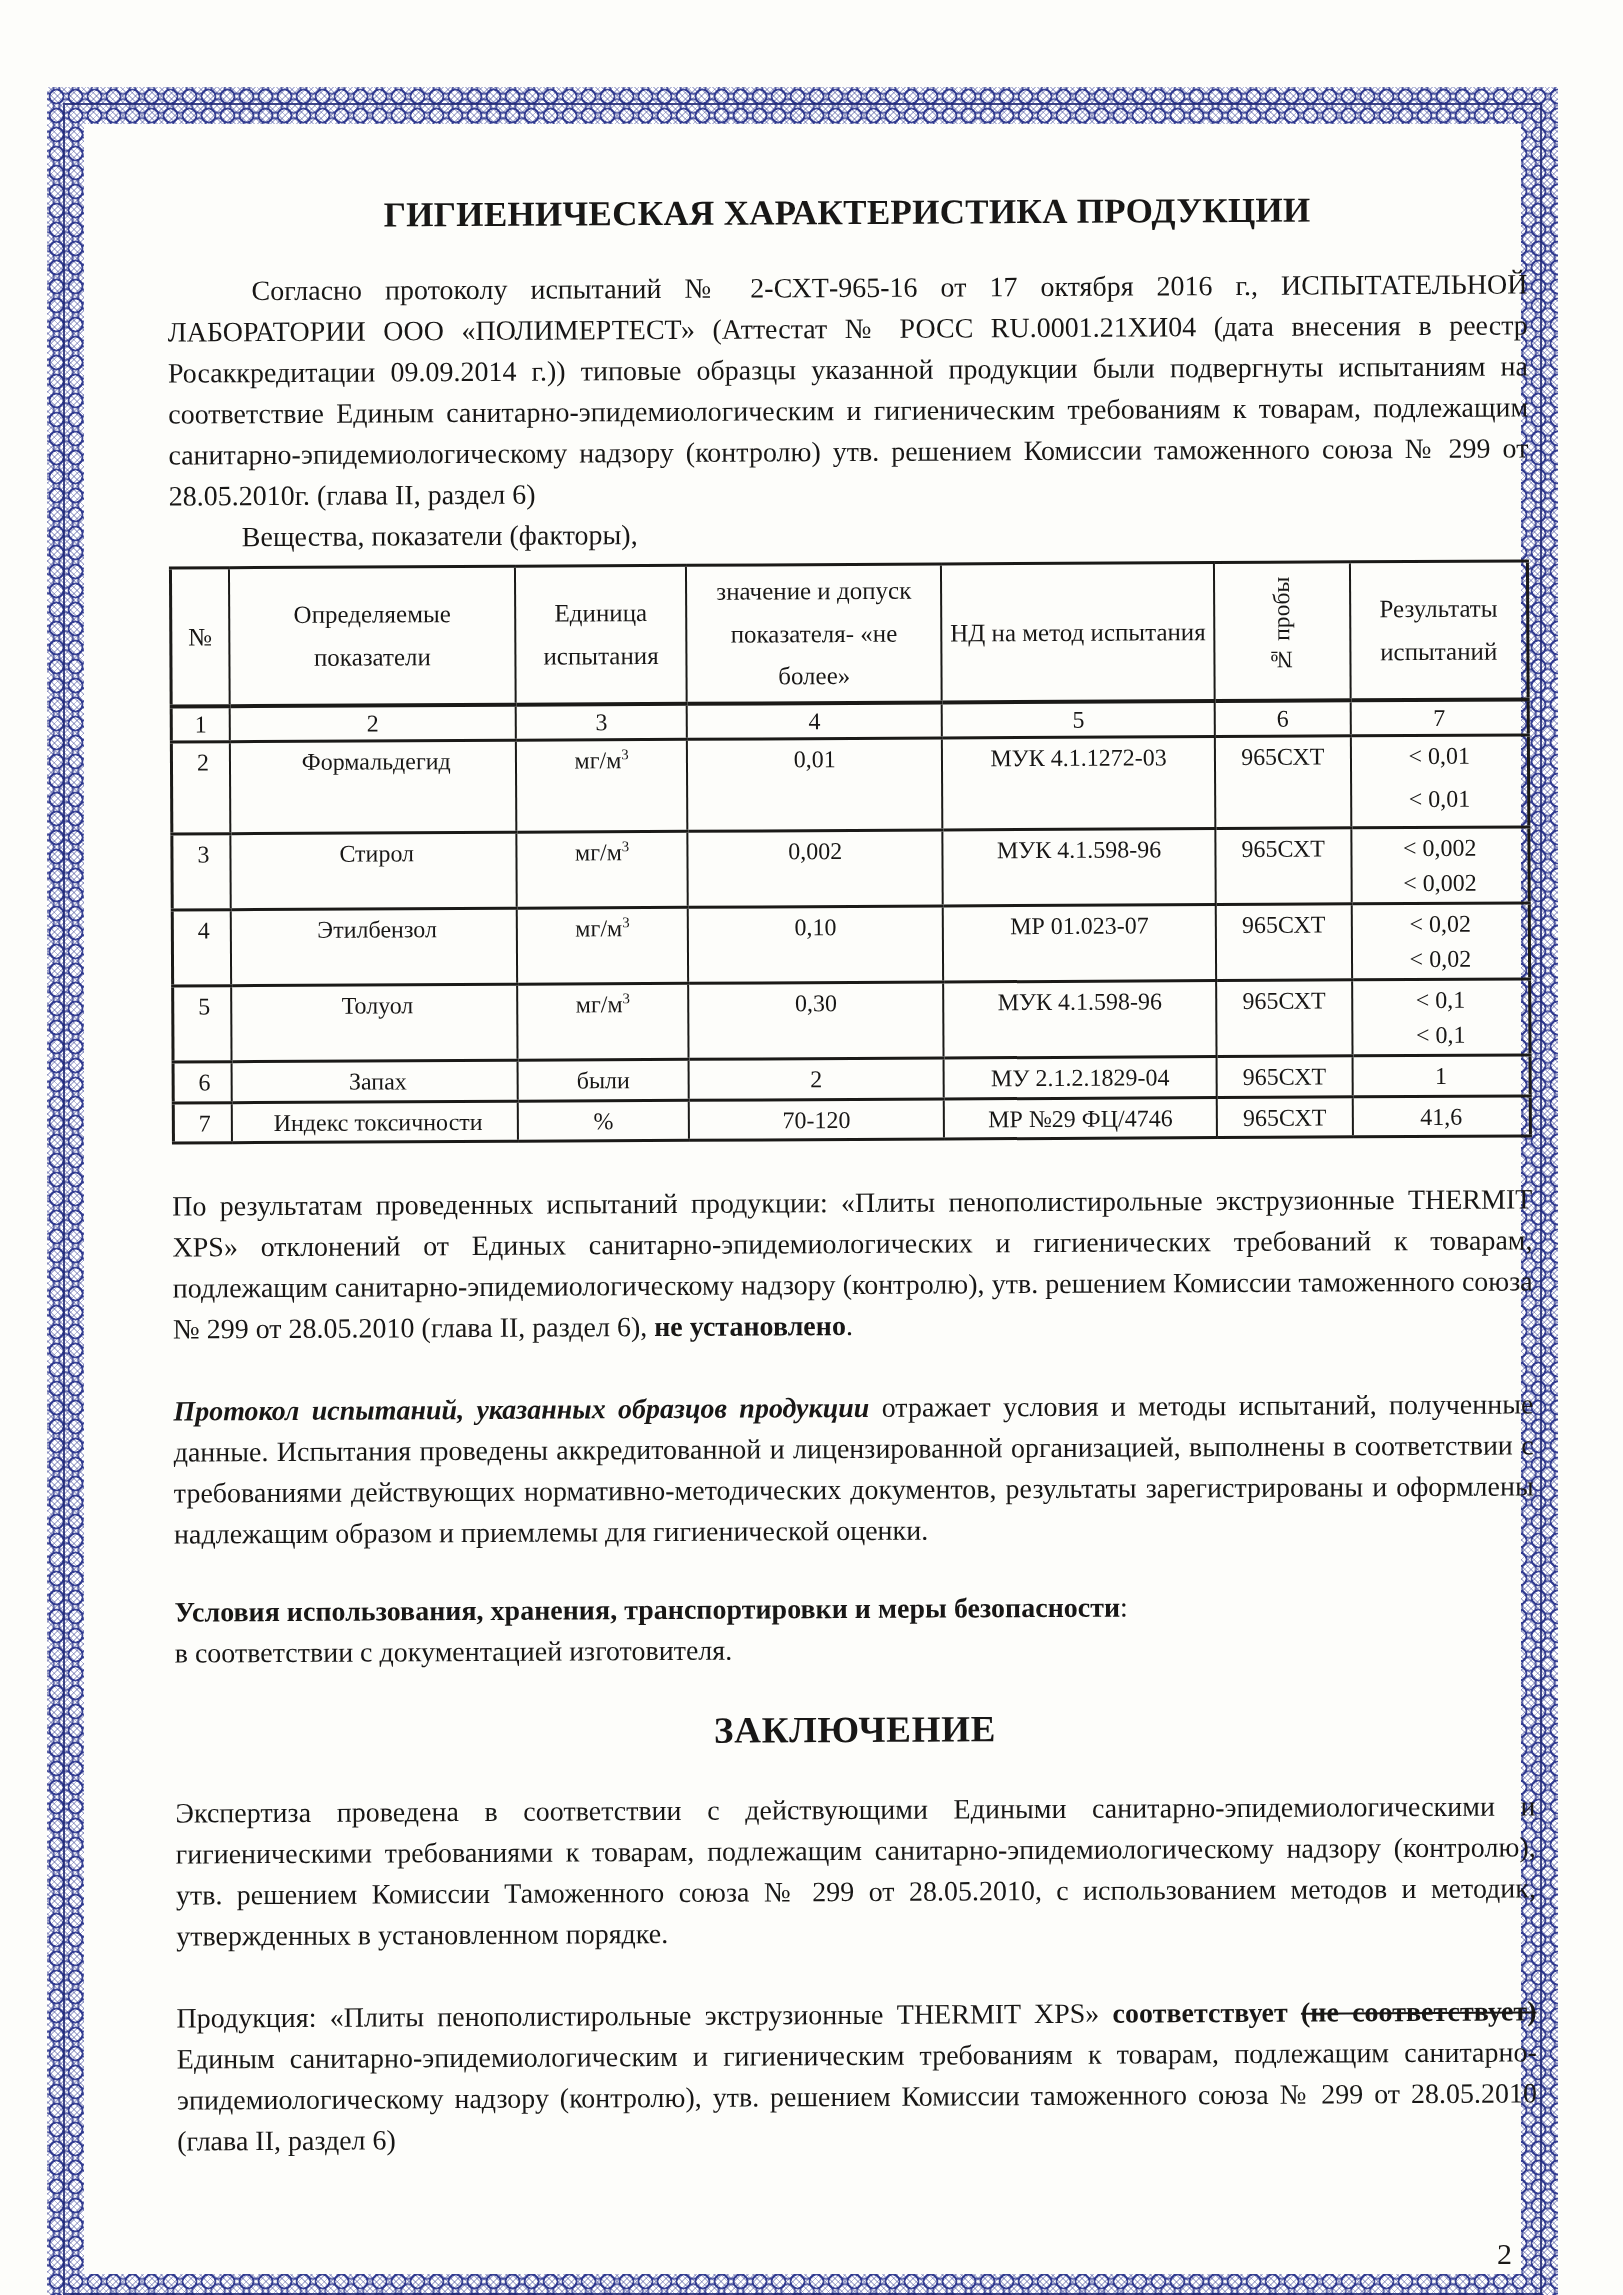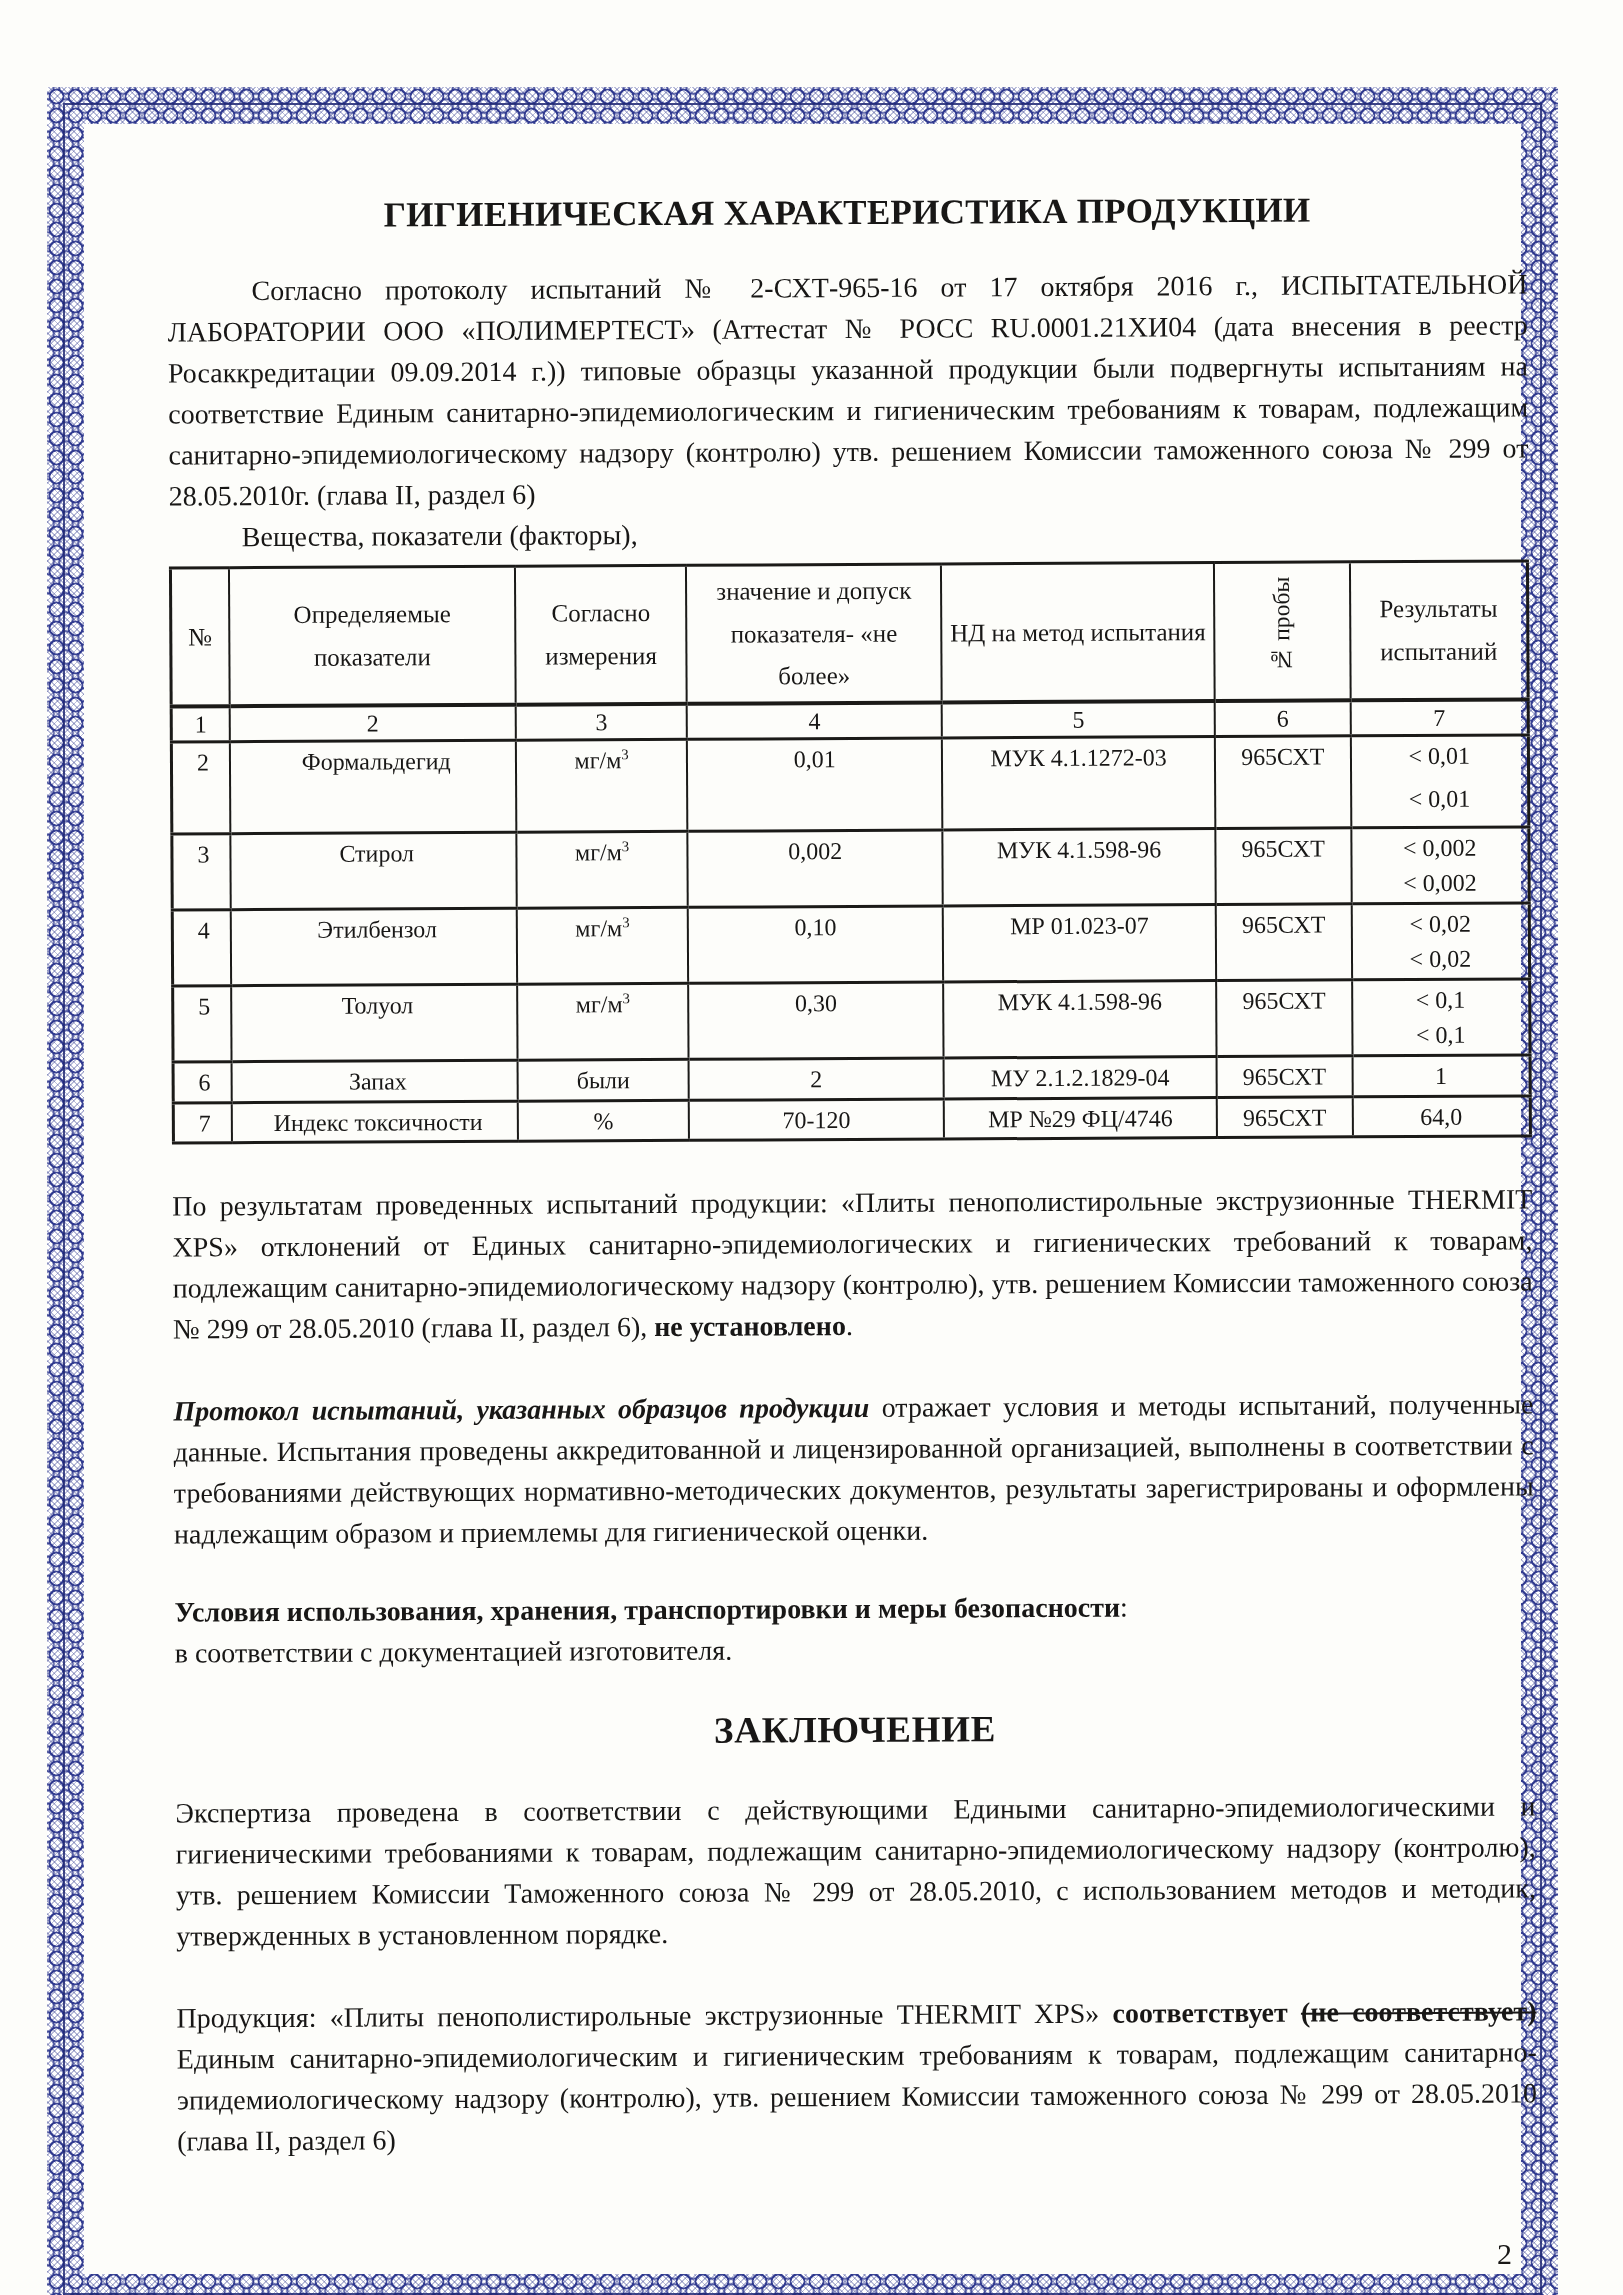--- a/index.html
+++ b/index.html
@@ -172,21 +172,21 @@
           <col style="width:12.6%">
         <col style="width:18.8%">
           <col style="width:20.1%">
           <col style="width:10.0%">
           <col style="width:13.1%">
       </colgroup>
       <thead>
         <tr>
           <th>№</th>
           <th>Определяемые показатели</th>
-          <th>Согласно измерения</th>
+          <th>Единица испытания</th>
           <th>значение и допуск показателя- «не более»</th>
           <th>НД на метод испытания</th>
           <th><span class="vtext">№ пробы</span></th>
           <th>Результаты испытаний</th>
         </tr>
         <tr class="nums">
           <td>1</td>
           <td>2</td>
           <td>3</td>
           <td>4</td>
@@ -256,21 +256,21 @@
             </td>
         </tr>
         <tr class="rh5">
           <td class="num">7</td>
           <td class="name">Индекс токсичности</td>
           <td class="unit"><span>%</span><sup></sup></td>
           <td>70-120</td>
           <td>МР №29 ФЦ/4746</td>
           <td>965СХТ</td>
           <td class="res">
-              <div>64,0</div>
+              <div>41,6</div>
             </td>
         </tr>
       </tbody>
     </table>
 
     <p class="p after-table"><span>По результатам проведенных испытаний продукции: «Плиты пенополистирольные экструзионные THERMIT XPS» отклонений от Единых санитарно-эпидемиологических и гигиенических требований к товарам, подлежащим санитарно-эпидемиологическому надзору (контролю), утв. решением Комиссии таможенного союза № 299 от 28.05.2010 (глава II, раздел 6), </span><strong>не установлено</strong><span>.</span></p>
 
     <p class="p protocol"><span class="lead-bi">Протокол испытаний, указанных образцов продукции</span><span> отражает условия и методы испытаний, полученные данные. Испытания проведены аккредитованной и лицензированной организацией, выполнены в соответствии с требованиями действующих нормативно-методических документов, результаты зарегистрированы и оформлены надлежащим образом и приемлемы для гигиенической оценки.</span></p>
 
     <p class="p conditions"><strong>Условия использования, хранения, транспортировки и меры безопасности</strong><span>:</span></p>

